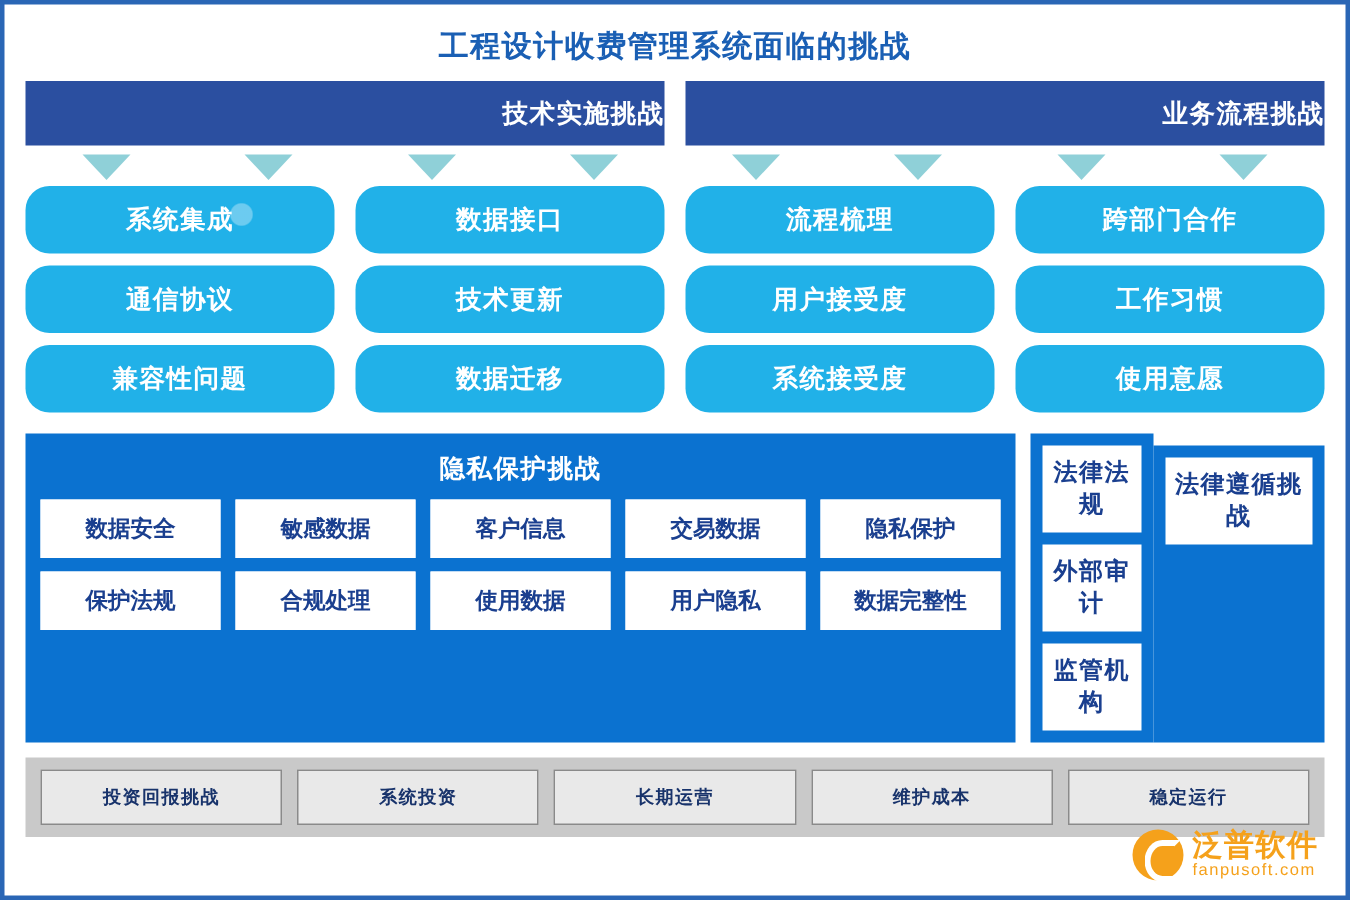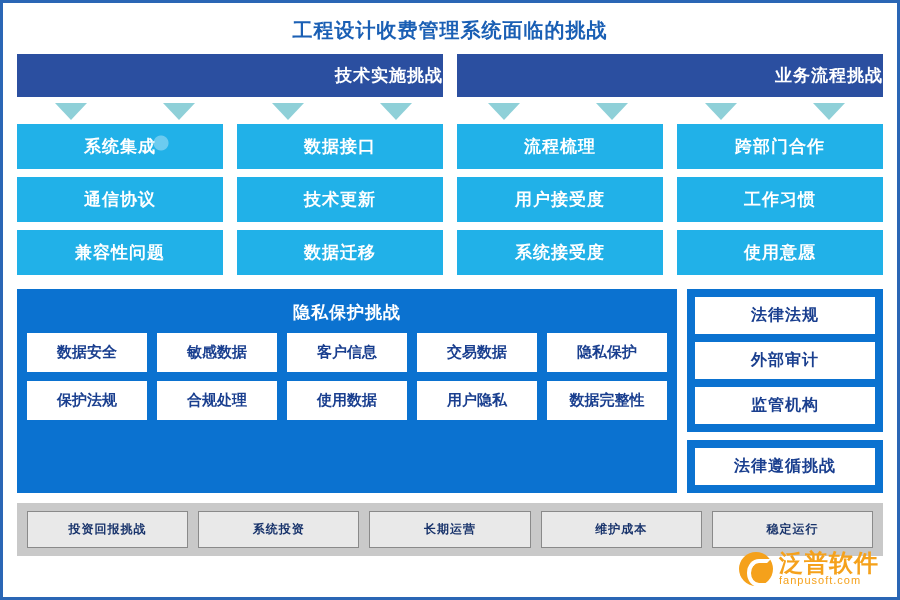--- a/index.html
+++ b/index.html
@@ -77,20 +77,21 @@
   .cyan-box {
     flex: 1;
     background: #21b1e8;
     color: #ffffff;
     font-size: 17px;
     font-weight: bold;
     text-align: center;
     padding: 11px 0;
     letter-spacing: 1px;
     position: relative;
+    border-radius: 16px;
   }
   .cyan-box.watermark::after {
     content: "";
     position: absolute;
     right: 26px;
     top: 10px;
     width: 46px;
     height: 18px;
     background:
        radial-gradient(circle at 10px 9px, rgba(255,255,255,.45) 0 7px, transparent 8px);
@@ -128,21 +129,21 @@
     color: #1a3f8f;
     font-size: 15px;
     font-weight: bold;
     text-align: center;
     padding: 9px 0;
     border: 1px solid #ffffff;
   }
   #right-col {
     flex: 1;
     display: flex;
-    flex-direction: column;
+    flex-direction: row;
   }
   #legal-stack {
     background: #0b72d0;
     padding: 8px;
     box-sizing: border-box;
   }
   .legal-box {
     background: #ffffff;
     color: #1a3f8f;
     font-size: 16px;
@@ -205,21 +206,21 @@
     border-right-color: transparent;
     border-radius: 50% 0 0 50%;
   }
   #brand-text {
     display: flex;
     flex-direction: column;
     line-height: 1.05;
   }
   #brand-cn {
     color: #f5a11b;
-    font-size: 24px;
+    font-size: 20px;
     font-weight: bold;
     letter-spacing: 1px;
   }
   #brand-en {
     color: #f5a11b;
     font-size: 11px;
     letter-spacing: 1px;
   }
 </style>
 </head>

